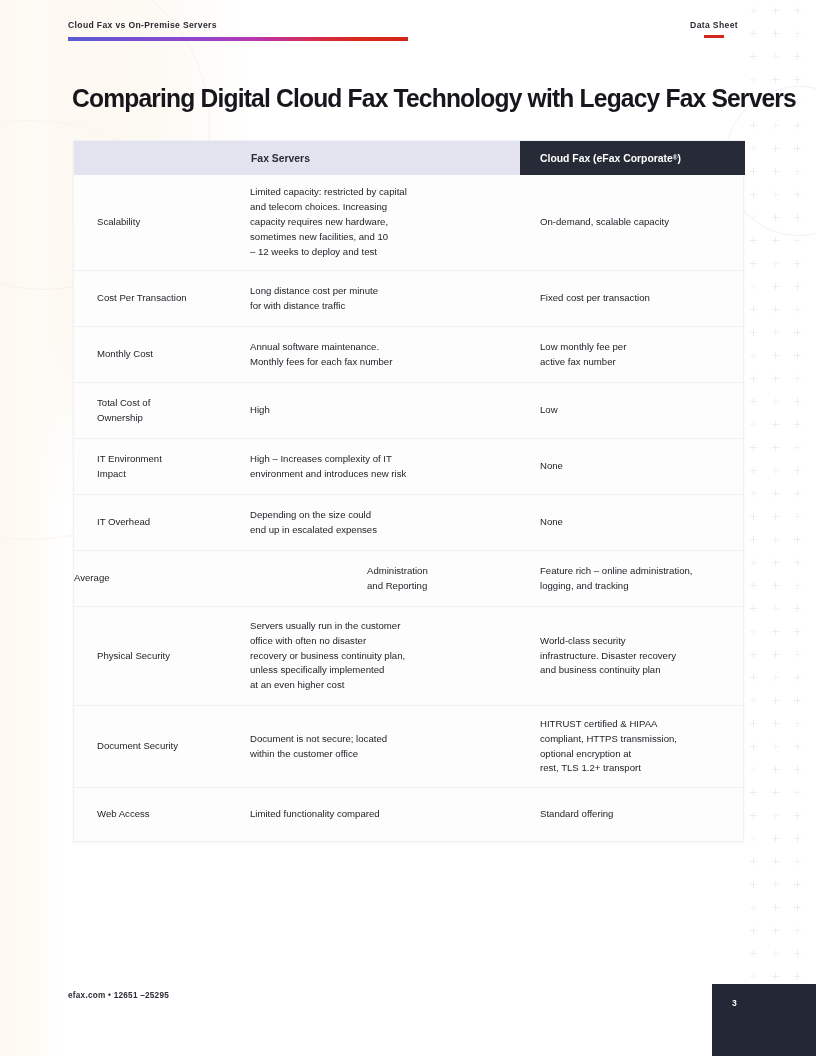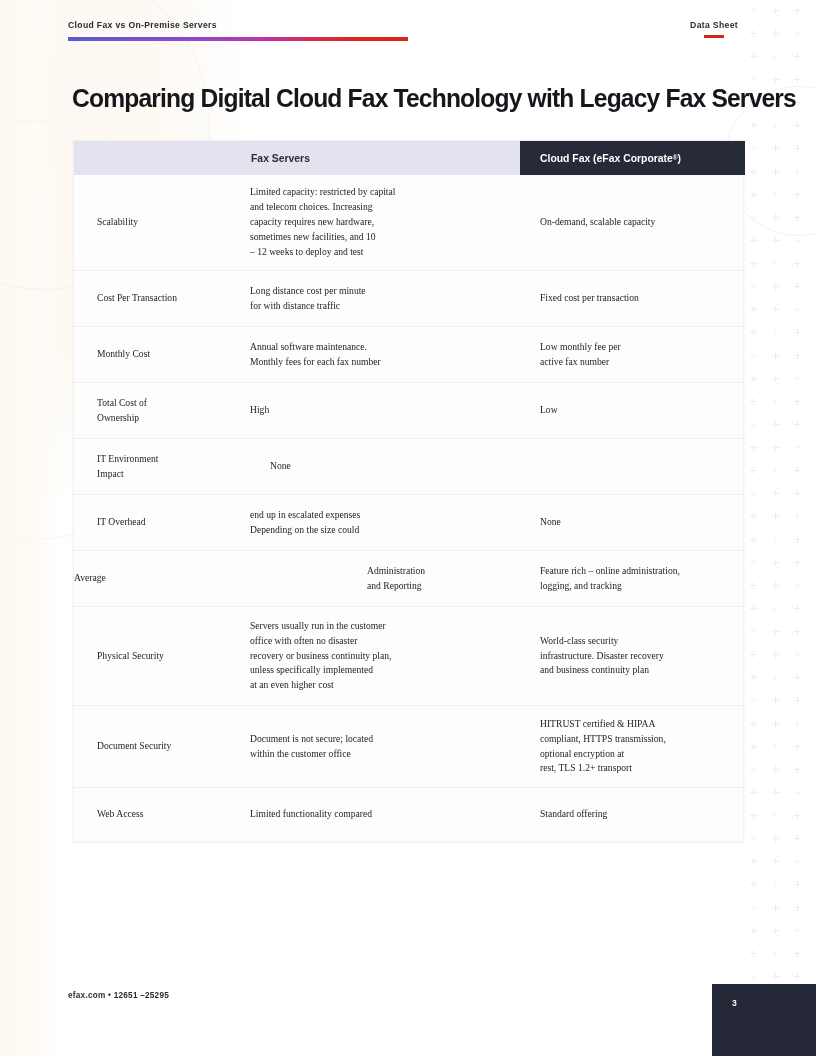--- a/index.html
+++ b/index.html
@@ -218,21 +218,21 @@
     width: 270px;
     padding-right: 14px;
     flex: none;
   }
   .cell-cloud {
     width: 225px;
     padding-left: 20px;
     padding-right: 12px;
     flex: none;
   }
-  .cell span.ln { display: block; white-space: nowrap; font-family: Liberation Serif, serif; }
+  .cell span.ln { display: block; white-space: nowrap; }
 
   
   .footer-note {
     position: absolute;
     left: 68px; top: 991px;
     font-size: 8.2px;
     font-weight: bold;
     letter-spacing: 0.25px;
     color: #2b2b33;
     white-space: nowrap;
@@ -469,31 +469,35 @@
         </div>
         <div class="cell cell-cloud">
           <span class="ln">Low</span>
         </div>
       </div>
       <div class="trow" style="height: 56px;">
         <div class="cell cell-feature">
           <span class="ln">IT Environment</span>
           <span class="ln">Impact</span>
         </div>
+        <div class="cell cell-legacy">
+          <span class="ln">High – Increases complexity of IT</span>
+          <span class="ln">environment and introduces new risk</span>
+        </div>
         <div class="cell cell-cloud">
           <span class="ln">None</span>
         </div>
       </div>
       <div class="trow" style="height: 56px;">
         <div class="cell cell-feature">
           <span class="ln">IT Overhead</span>
         </div>
         <div class="cell cell-legacy">
+          <span class="ln">Depending on the size could</span>
           <span class="ln">end up in escalated expenses</span>
-          <span class="ln">Depending on the size could</span>
         </div>
         <div class="cell cell-cloud">
           <span class="ln">None</span>
         </div>
       </div>
       <div class="trow" style="height: 56px;">
         <div class="cell cell-legacy">
           <span class="ln">Average</span>
         </div>
         <div class="cell cell-feature">

